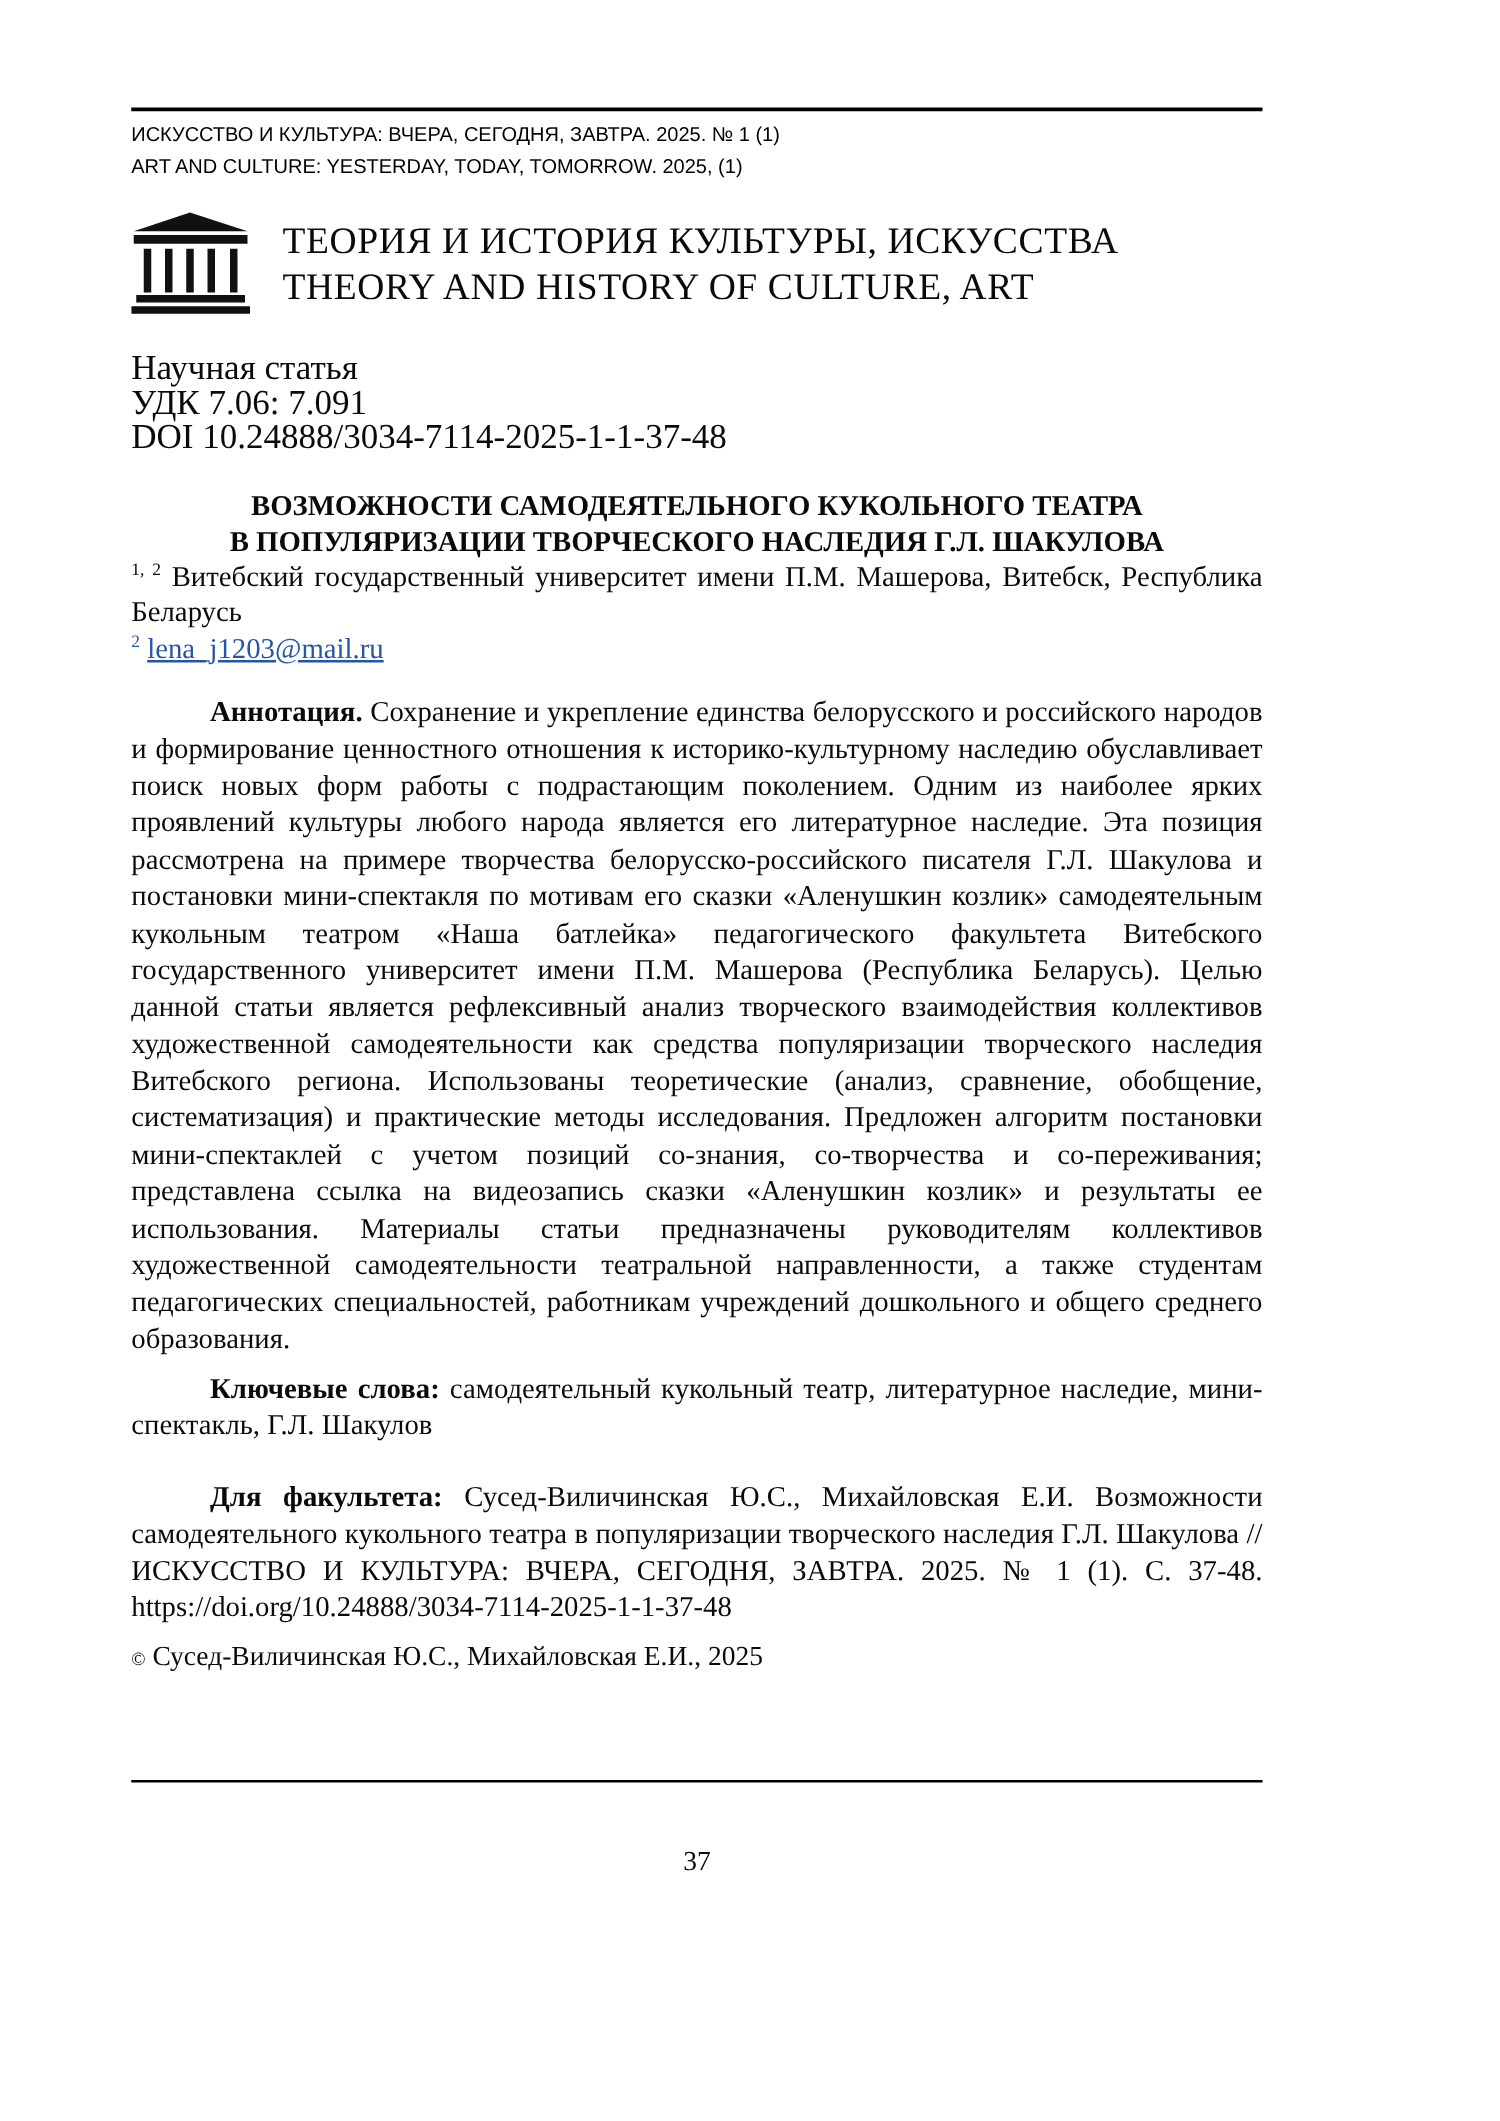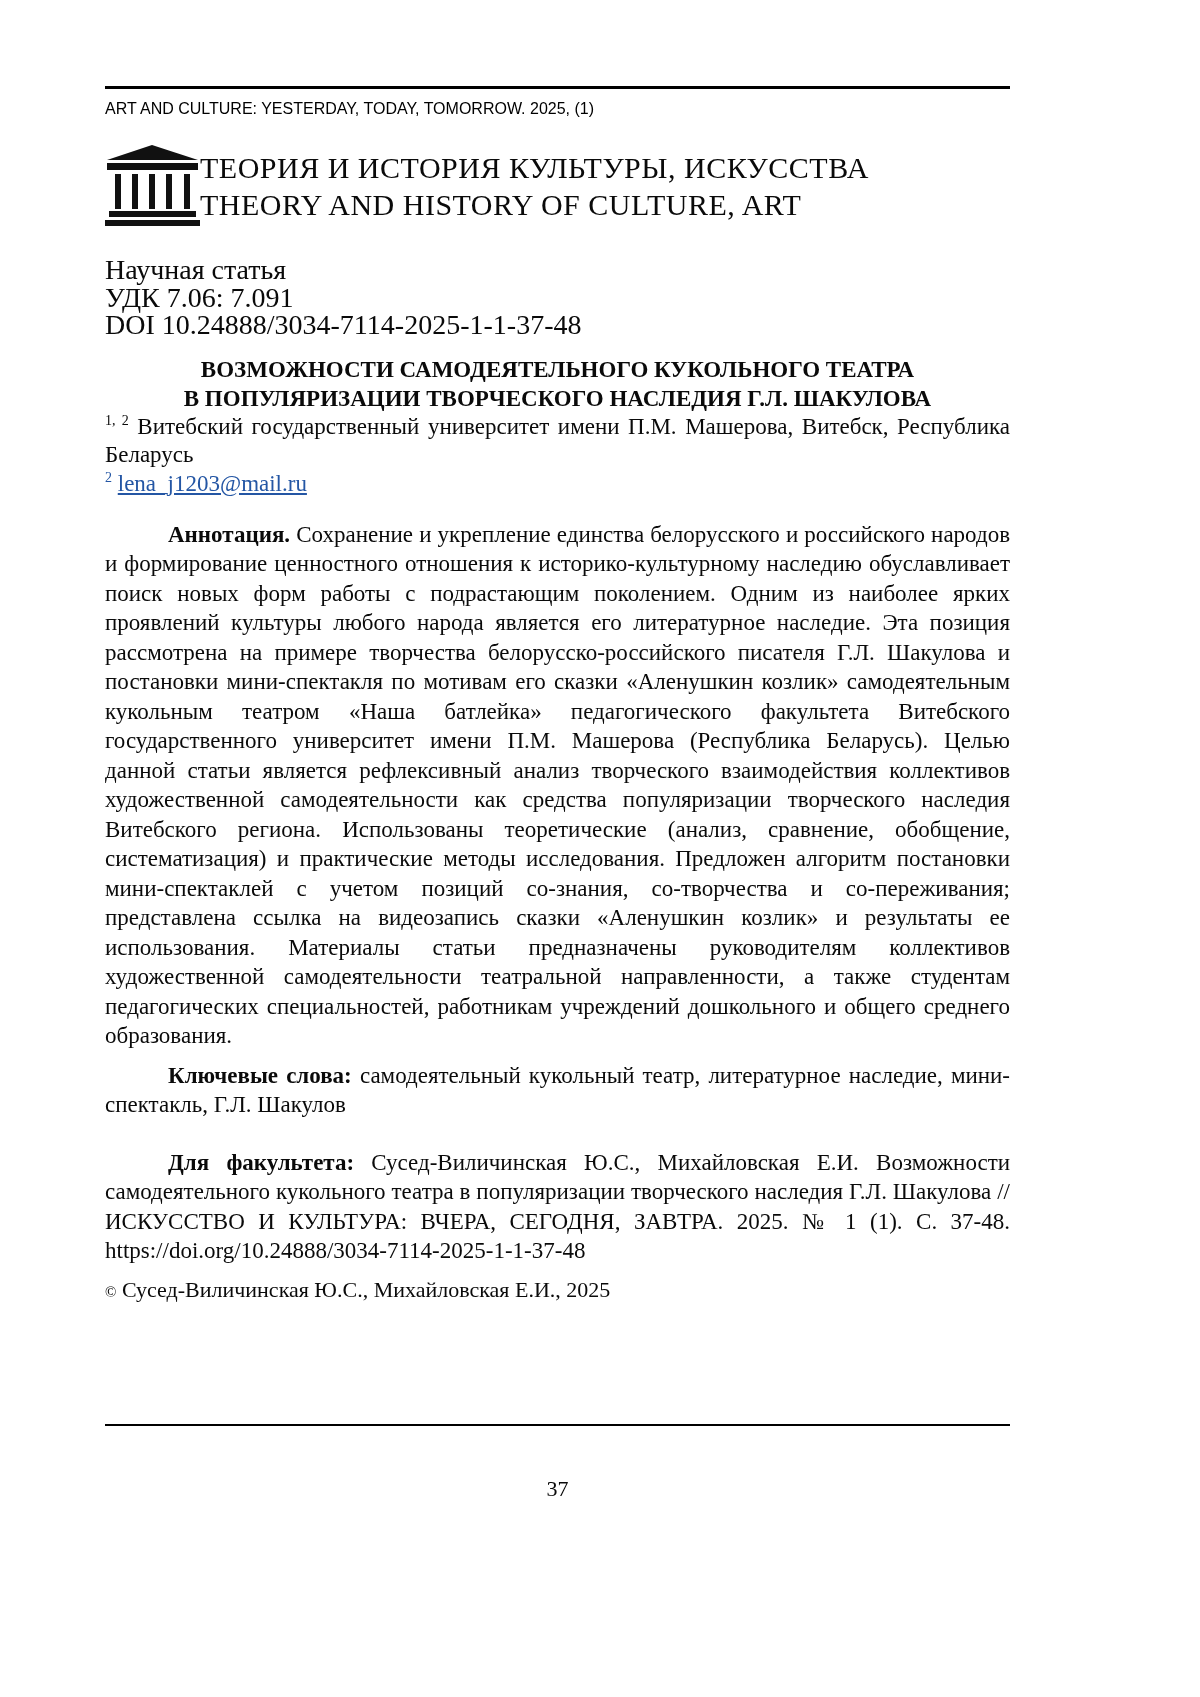--- a/index.html
+++ b/index.html
@@ -32,34 +32,35 @@
     margin-top: 7px;
     font-family: "Liberation Sans", sans-serif;
     font-size: 16px;
     line-height: 25px;
     color: #000;
   }
   .section-banner {
     margin-top: 22px;
     display: flex;
     align-items: center;
+    gap: 26px;
   }
   .logo-box { width: 95px; height: 85px; flex: 0 0 auto; }
   .section-titles {
     font-size: 30px;
     line-height: 37px;
     letter-spacing: 0.5px;
   }
   .meta {
     margin-top: 28px;
     font-size: 28px;
     line-height: 27.5px;
   }
   .article-title {
-    margin-top: 16px;
+    margin-top: 26px;
     text-align: center;
     font-weight: bold;
     font-size: 23px;
     line-height: 29px;
   }
   .authors {
     margin-top: 26px;
     font-weight: bold;
     font-size: 23px;
     line-height: 29px;
@@ -120,20 +121,21 @@
 </style>
 </head>
 <body>
 
 <div class="page">
   <div class="content">
 
     <hr class="top-rule">
 
     <div class="journal-header">
+      <div>ИСКУССТВО И КУЛЬТУРА: ВЧЕРА, СЕГОДНЯ, ЗАВТРА. 2025. № 1 (1)</div>
       <div>ART AND CULTURE: YESTERDAY, TODAY, TOMORROW. 2025, (1)</div>
     </div>
 
     <div class="section-banner">
       <span class="logo-box">
         <svg width="95" height="85" viewBox="0 0 95 85" aria-hidden="true">
           <polygon points="47,2 93,17 2,17" fill="#111"></polygon>
           <rect x="2" y="20" width="91" height="7" fill="#111"></rect>
           <g fill="none" stroke="#111" stroke-width="6">
             <line x1="13" y1="31" x2="13" y2="66"></line>

